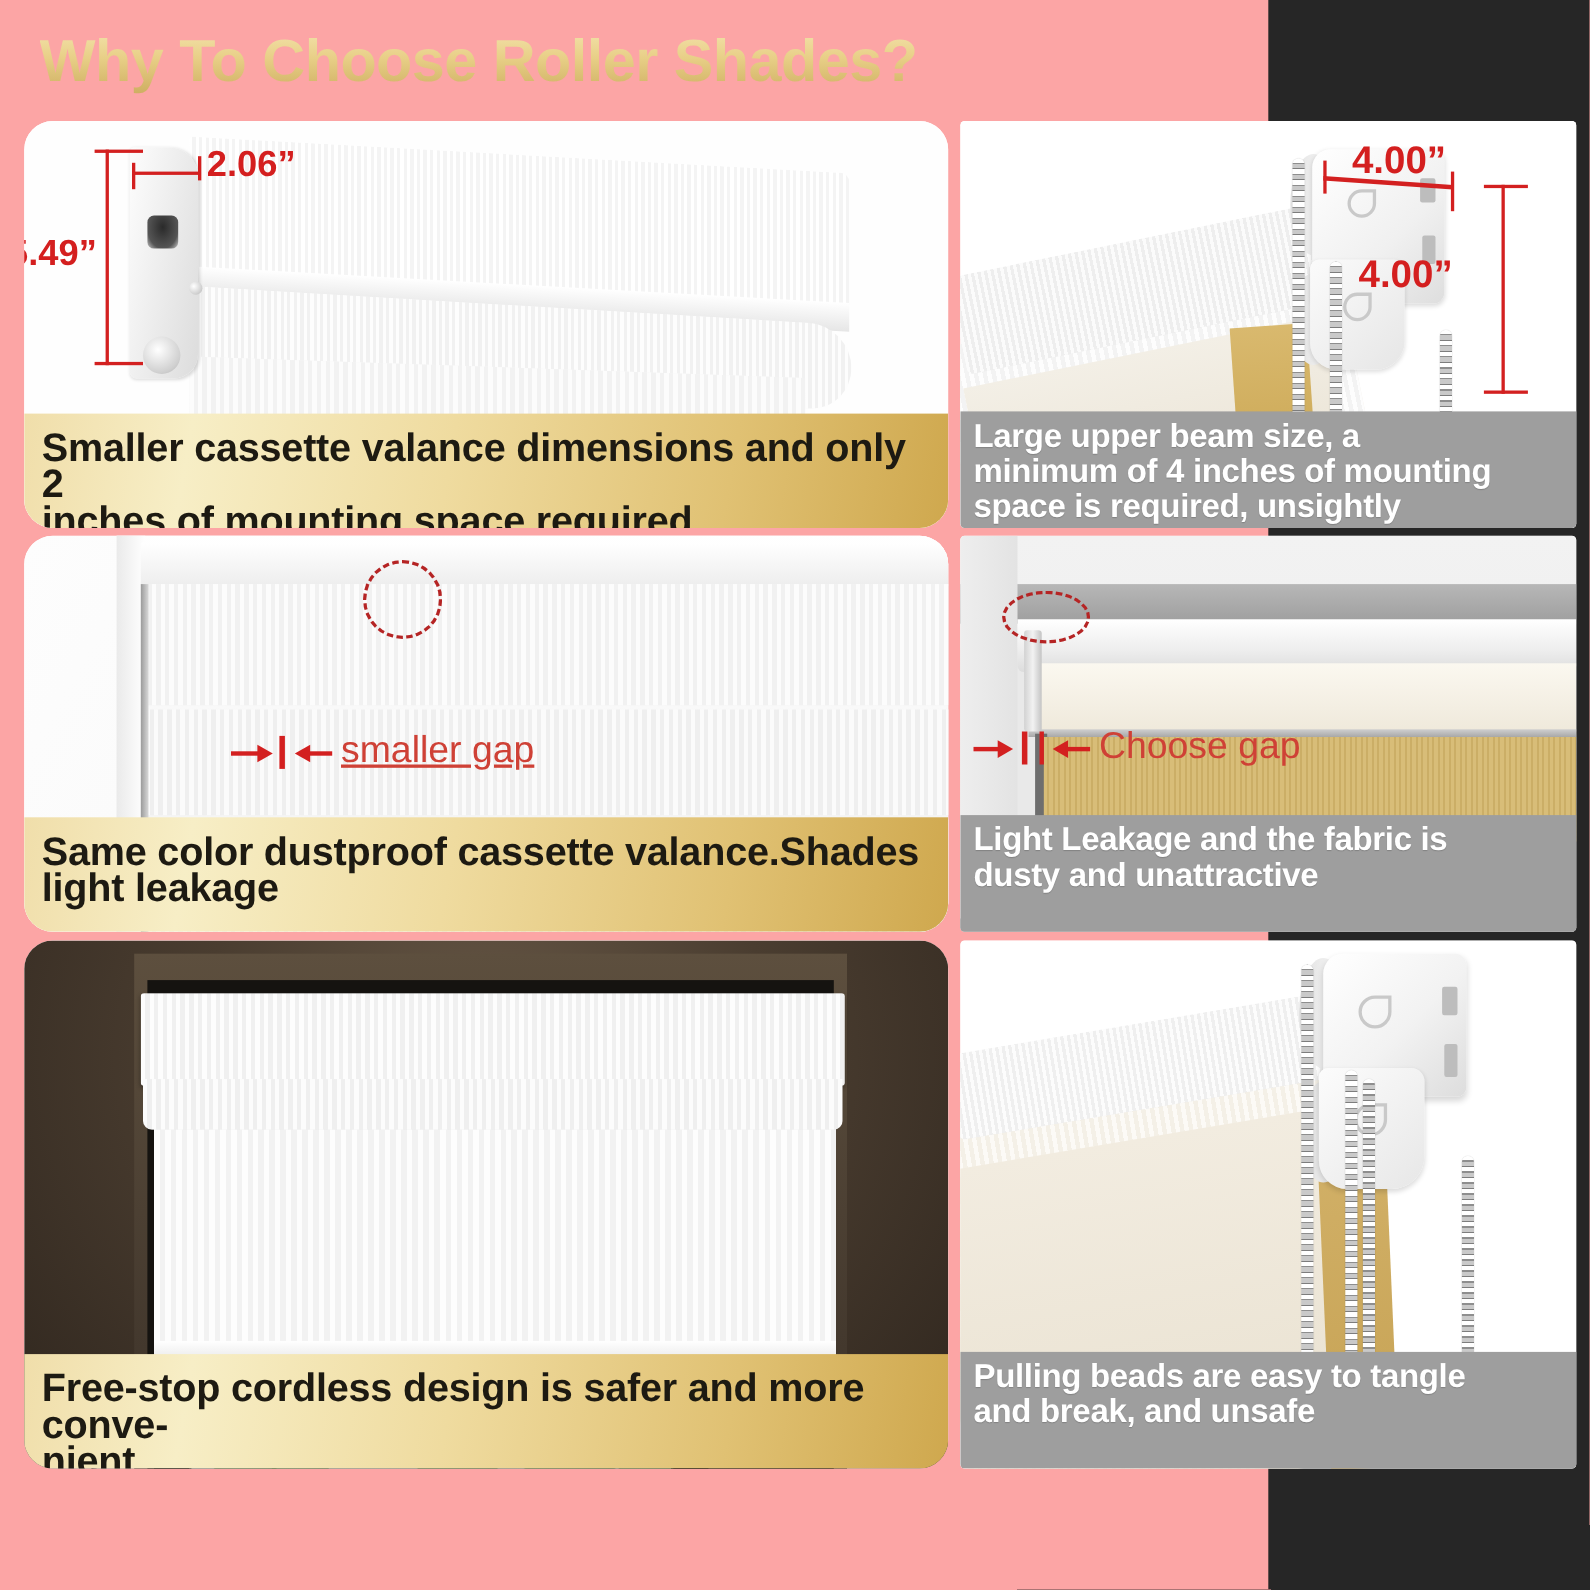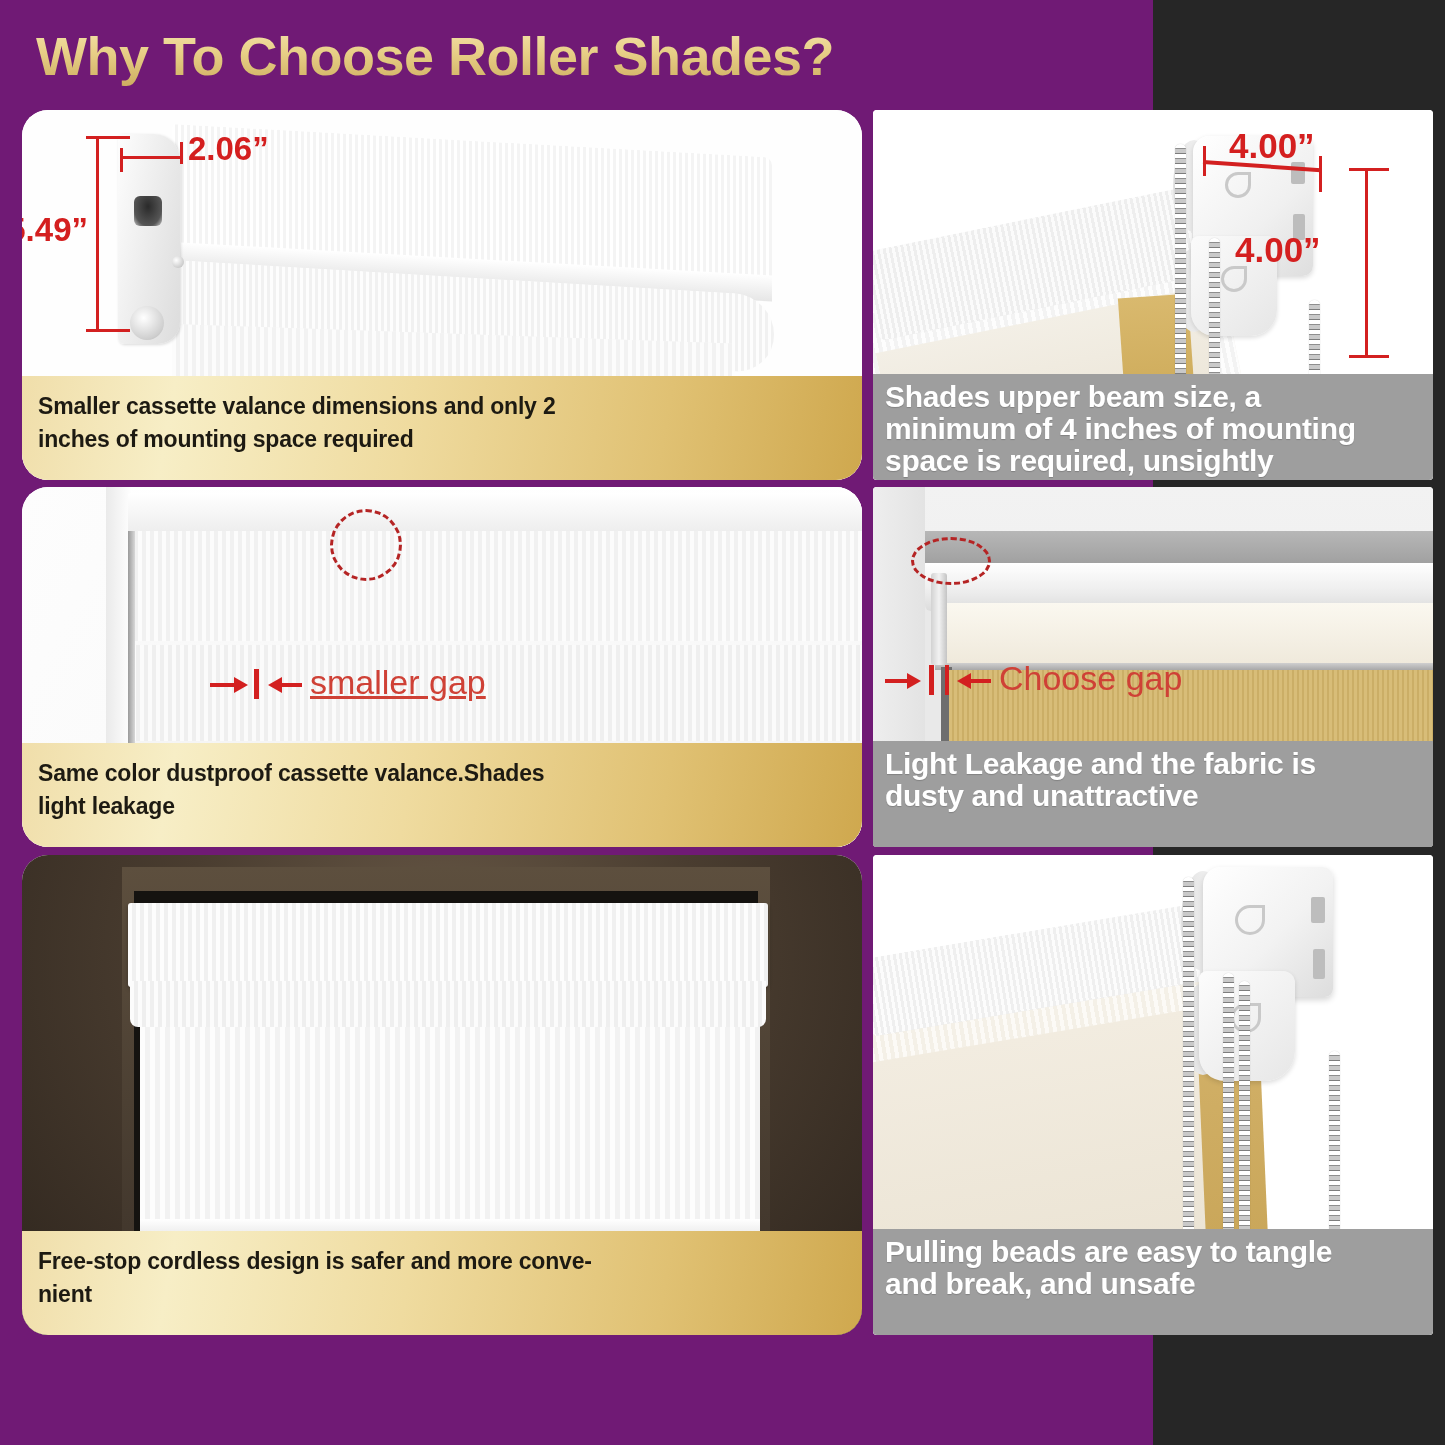--- a/index.html
+++ b/index.html
@@ -2,21 +2,21 @@
 <html><head>
 <meta charset="utf-8">
 <style>
   html,body{margin:0;padding:0;}
   body{
     width:1445px;height:1445px;
     background:#262626;
     font-family:"Liberation Sans", sans-serif;
     overflow:hidden;
   }
-  .page{position:relative;width:1153px;height:1445px;background:#701a75;}
+  .page{position:relative;width:1153px;height:1445px;background:#fca5a5;}
 
   
   .title{
     position:absolute;left:36px;top:20px;width:1000px;height:72px;
     font-size:54px;font-weight:bold;letter-spacing:-0.5px;
     color:#ecd79a;
     background:linear-gradient(180deg,#f6e7b4 0%,#e8cf87 45%,#c9a85a 100%);
     -webkit-background-clip:text;background-clip:text;-webkit-text-fill-color:transparent;
     text-shadow:none;
     line-height:72px;white-space:nowrap;
@@ -41,21 +41,21 @@
     position:absolute;left:0;right:0;bottom:0;
     box-sizing:border-box;
     display:flex;align-items:flex-start;
     font-weight:bold;
   }
   .cap.gold{
     background:linear-gradient(100deg,#f0deaa 0%,#f7eec6 18%,#efdb9f 46%,#e0c173 76%,#cfa84e 100%);
     color:#1d1a12;
     padding:14px 18px 10px 16px;
     height:104px;
-    font-size:23px;line-height:33px;
+    font-size:36px;line-height:33px;
     letter-spacing:-0.2px;
   }
   .cap.gray{
     background:#9e9e9e;color:#fff;
     padding:7px 12px 8px 12px;
     height:106px;
     font-size:30px;line-height:32px;
     letter-spacing:-0.3px;
     text-shadow:0 1px 1px rgba(0,0,0,.18);
   }
@@ -304,21 +304,21 @@
       <div class="redline" style="left:330px;top:50px;width:118px;height:4px;transform:rotate(4deg);transform-origin:left center;"></div>
       <div class="dimtxt" style="left:356px;top:16px;font-size:35px;">4.00”</div>
 
       <div class="redline" style="left:492px;top:58px;width:3px;height:190px;"></div>
       <div class="redline" style="left:476px;top:58px;width:40px;height:3px;"></div>
       <div class="redline" style="left:476px;top:245px;width:40px;height:3px;"></div>
       <div class="dimtxt" style="left:362px;top:120px;font-size:35px;">4.00”</div>
     </div>
     <div class="cap gray">
       <div>
-        <span>Shades upper beam size, a</span>
+        <span>Large upper beam size, a</span>
         <span>minimum of 4 inches of mounting</span>
         <span>space is required, unsightly</span>
       </div>
     </div>
   </div>
 
   <div class="card left colL r2">
     <div class="photo">
       <div class="p3wall"></div>
       <div class="p3frameout"></div>

